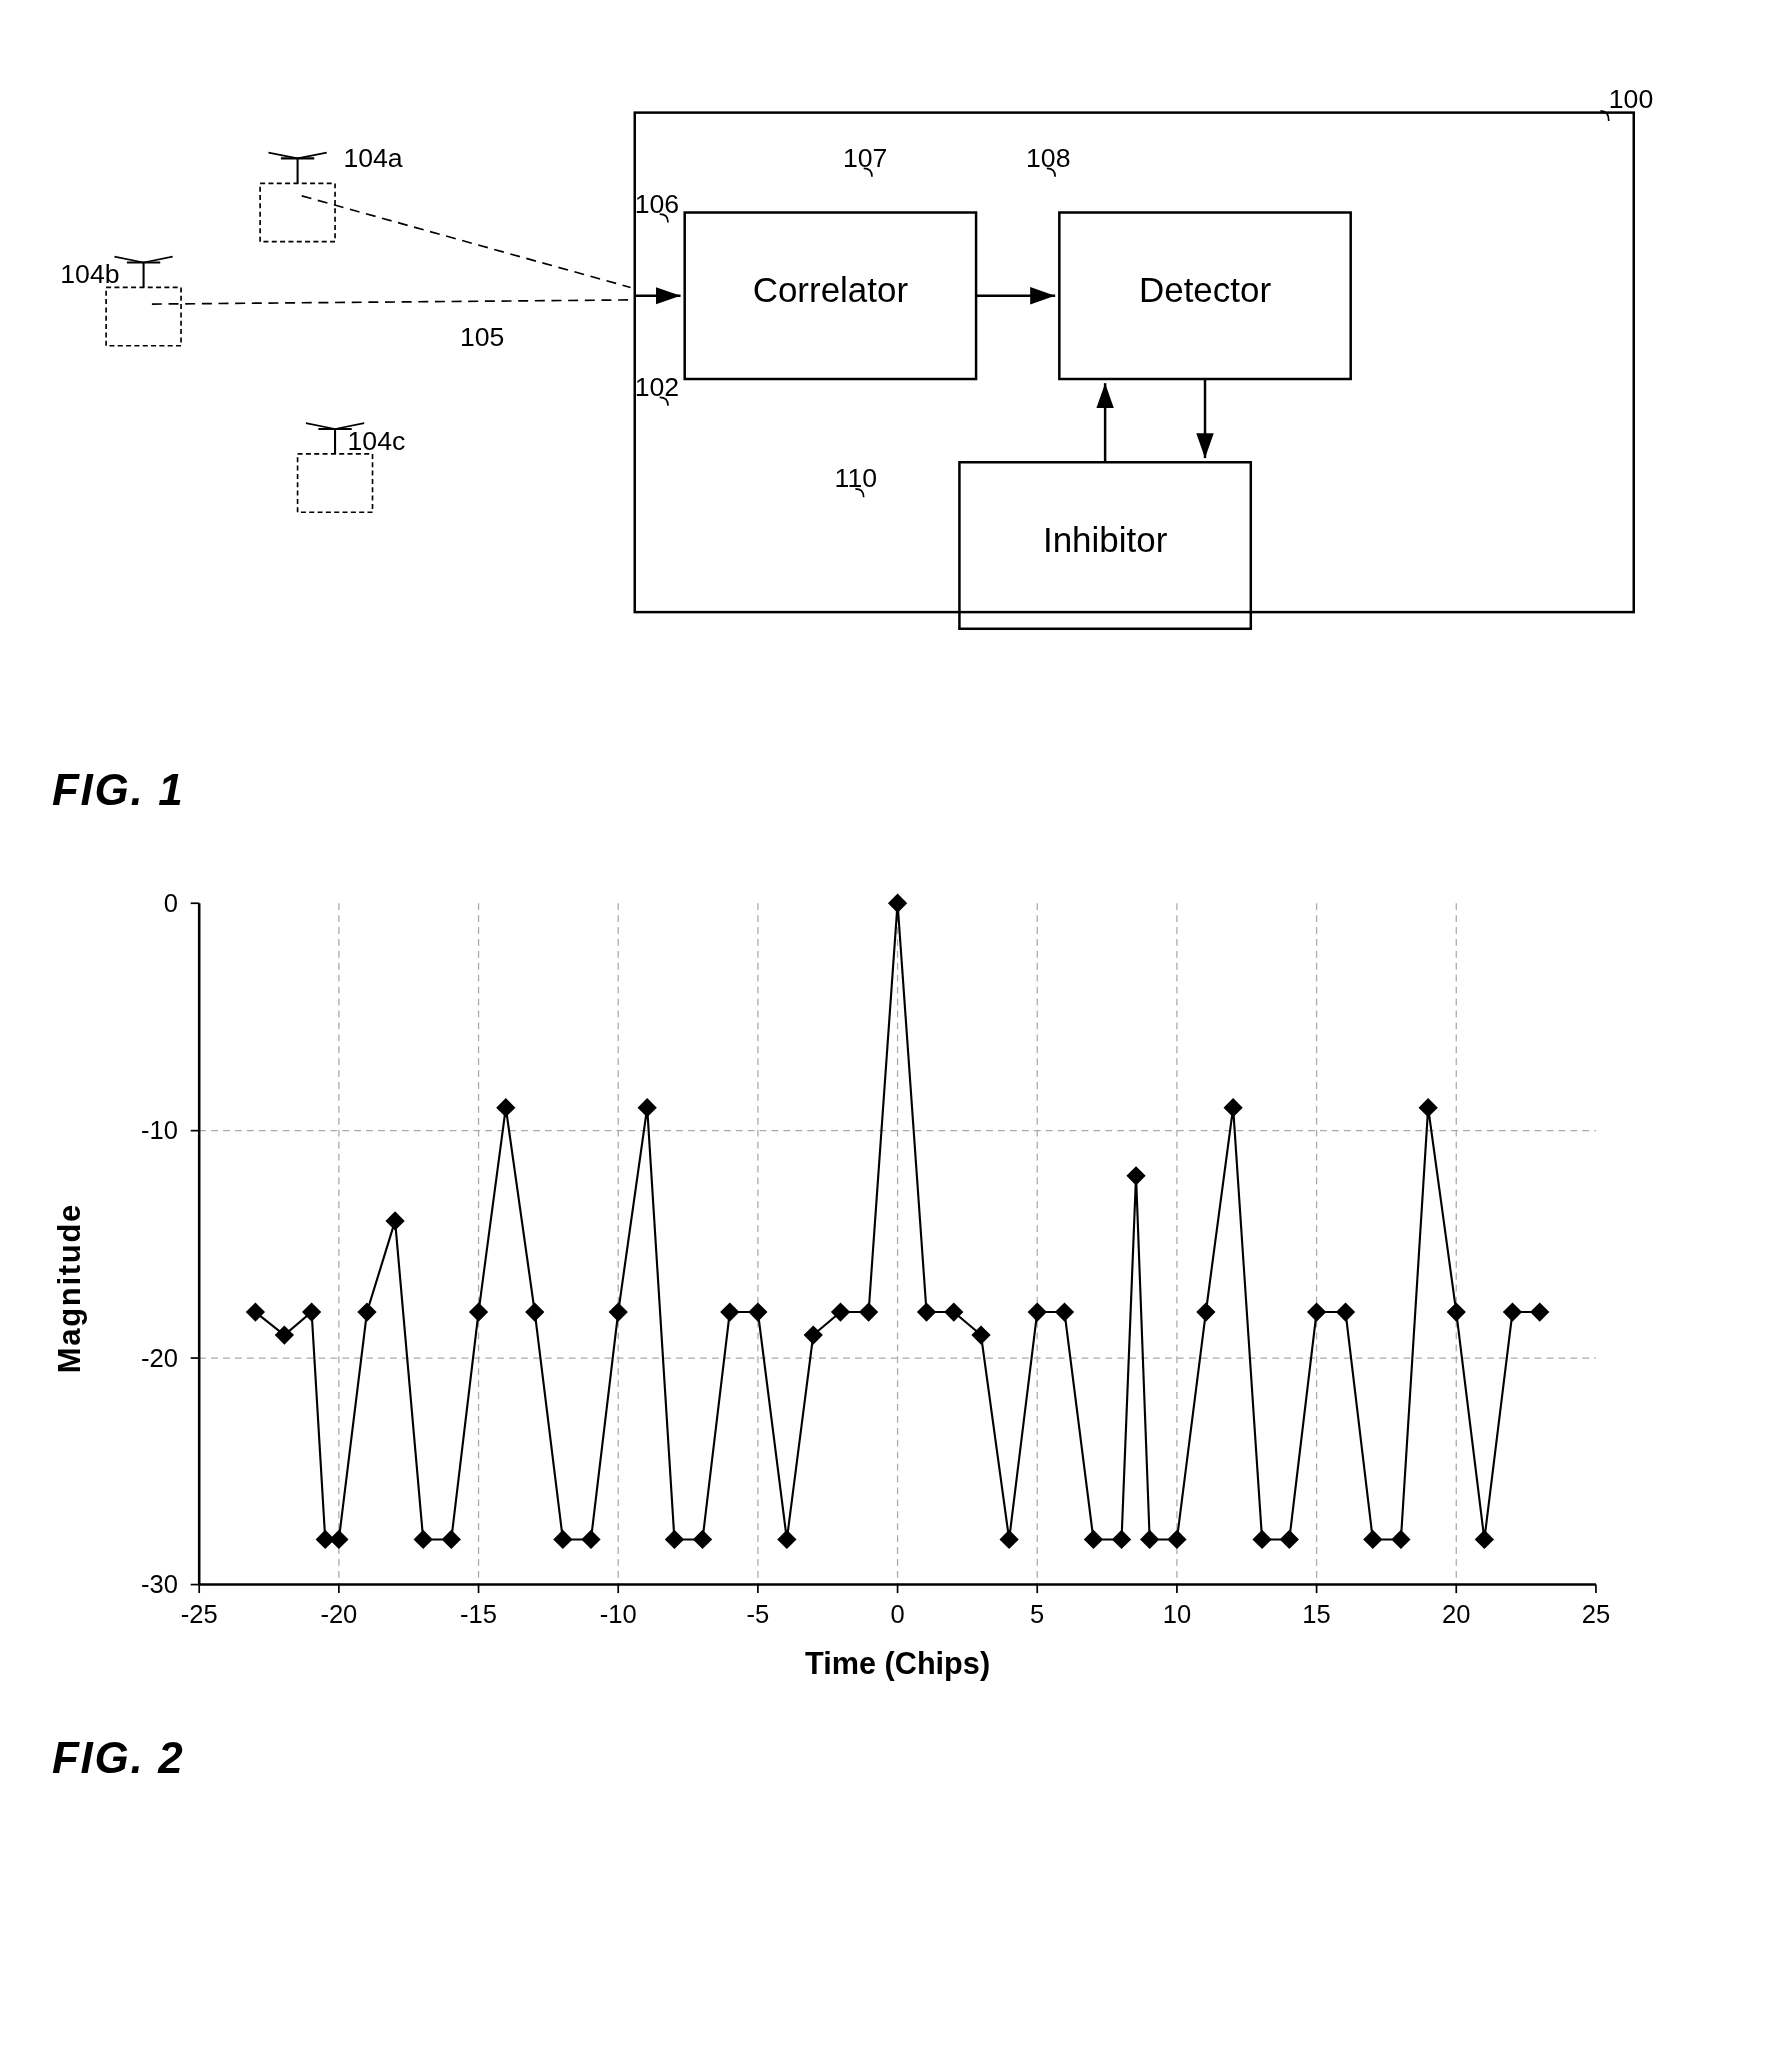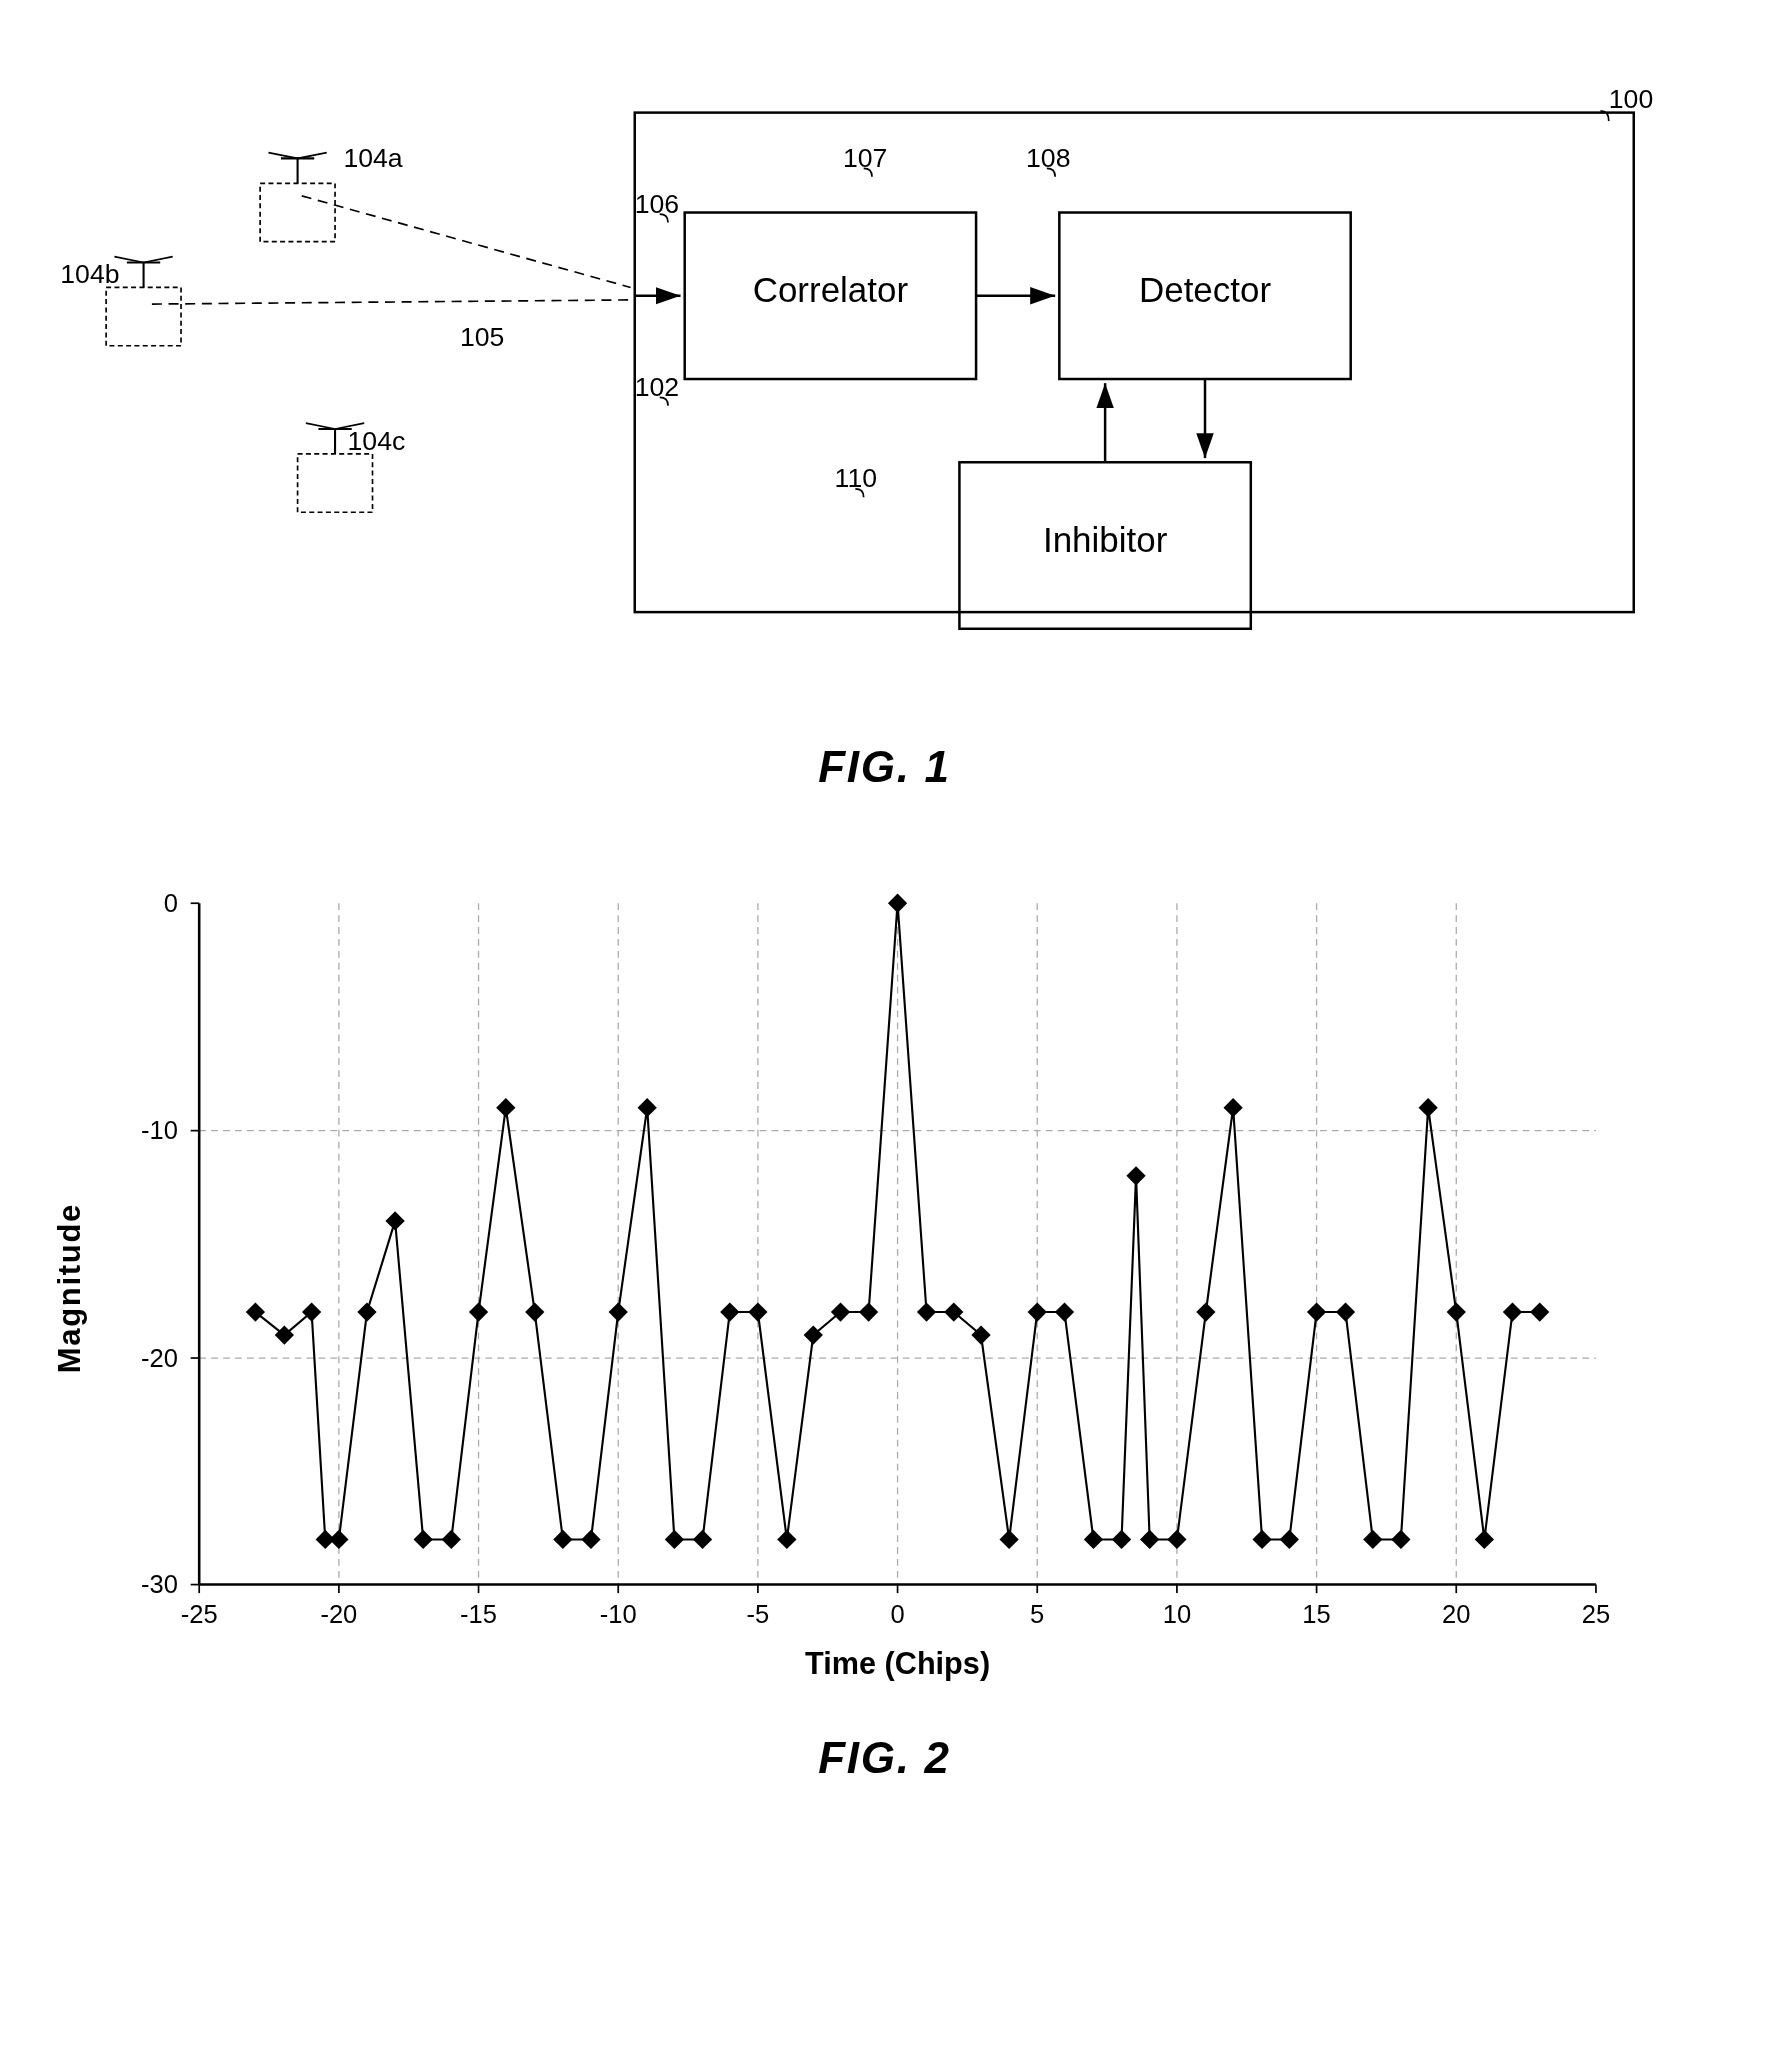--- a/index.html
+++ b/index.html
@@ -20,44 +20,42 @@
 
     
     .fig1-section {
       position: relative;
       width: 100%;
       height: 767px;
       margin-bottom: 51px;
     }
 
     .fig1-title {
-      text-align: center;
       font-size: 44px;
       font-weight: bold;
       font-style: italic;
-      margin-top: 10px;
+      margin-top: 33px;
       letter-spacing: 1.7px;
     }
 
     
     .diagram-container {
       position: relative;
       width: 100%;
       height: 681px;
     }
 
     
     .fig2-section {
       position: relative;
       width: 100%;
       margin-top: 34px;
     }
 
     .fig2-title {
-      text-align: center;
       font-size: 44px;
       font-weight: bold;
       font-style: italic;
       margin-top: 25.6px;
       letter-spacing: 1.7px;
     }
 
     .chart-wrapper {
       position: relative;
       display: flex;

